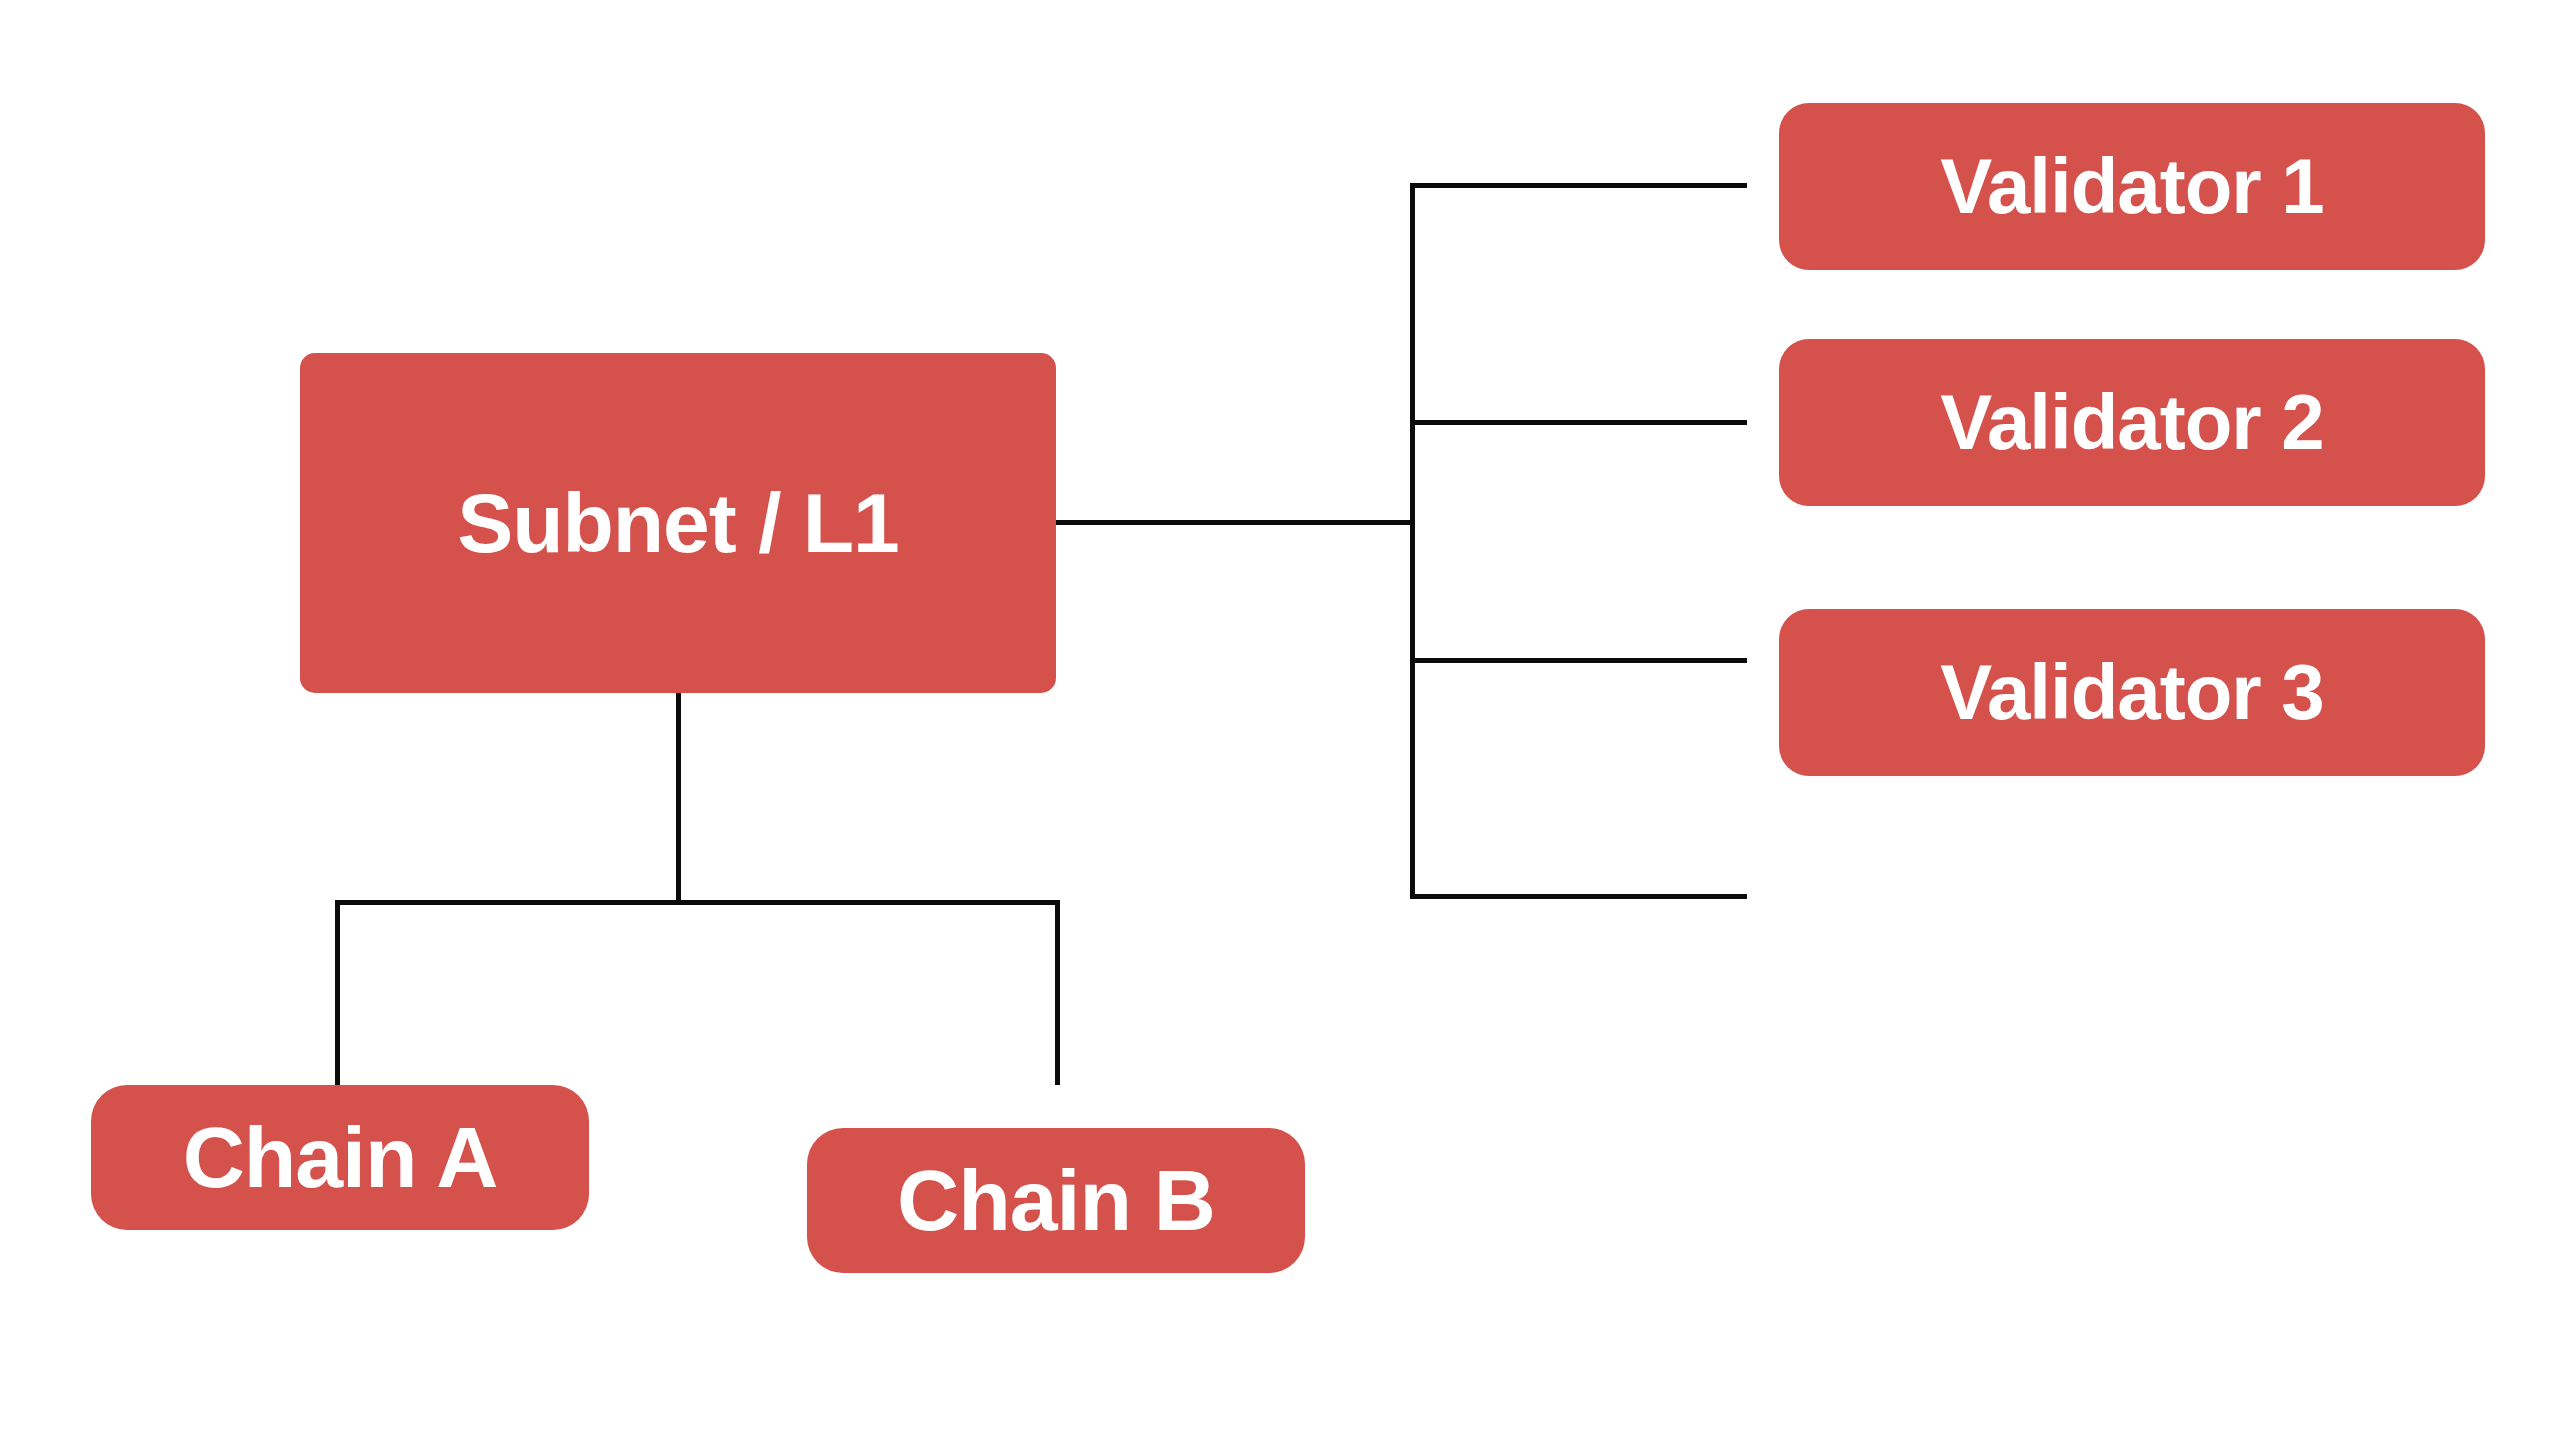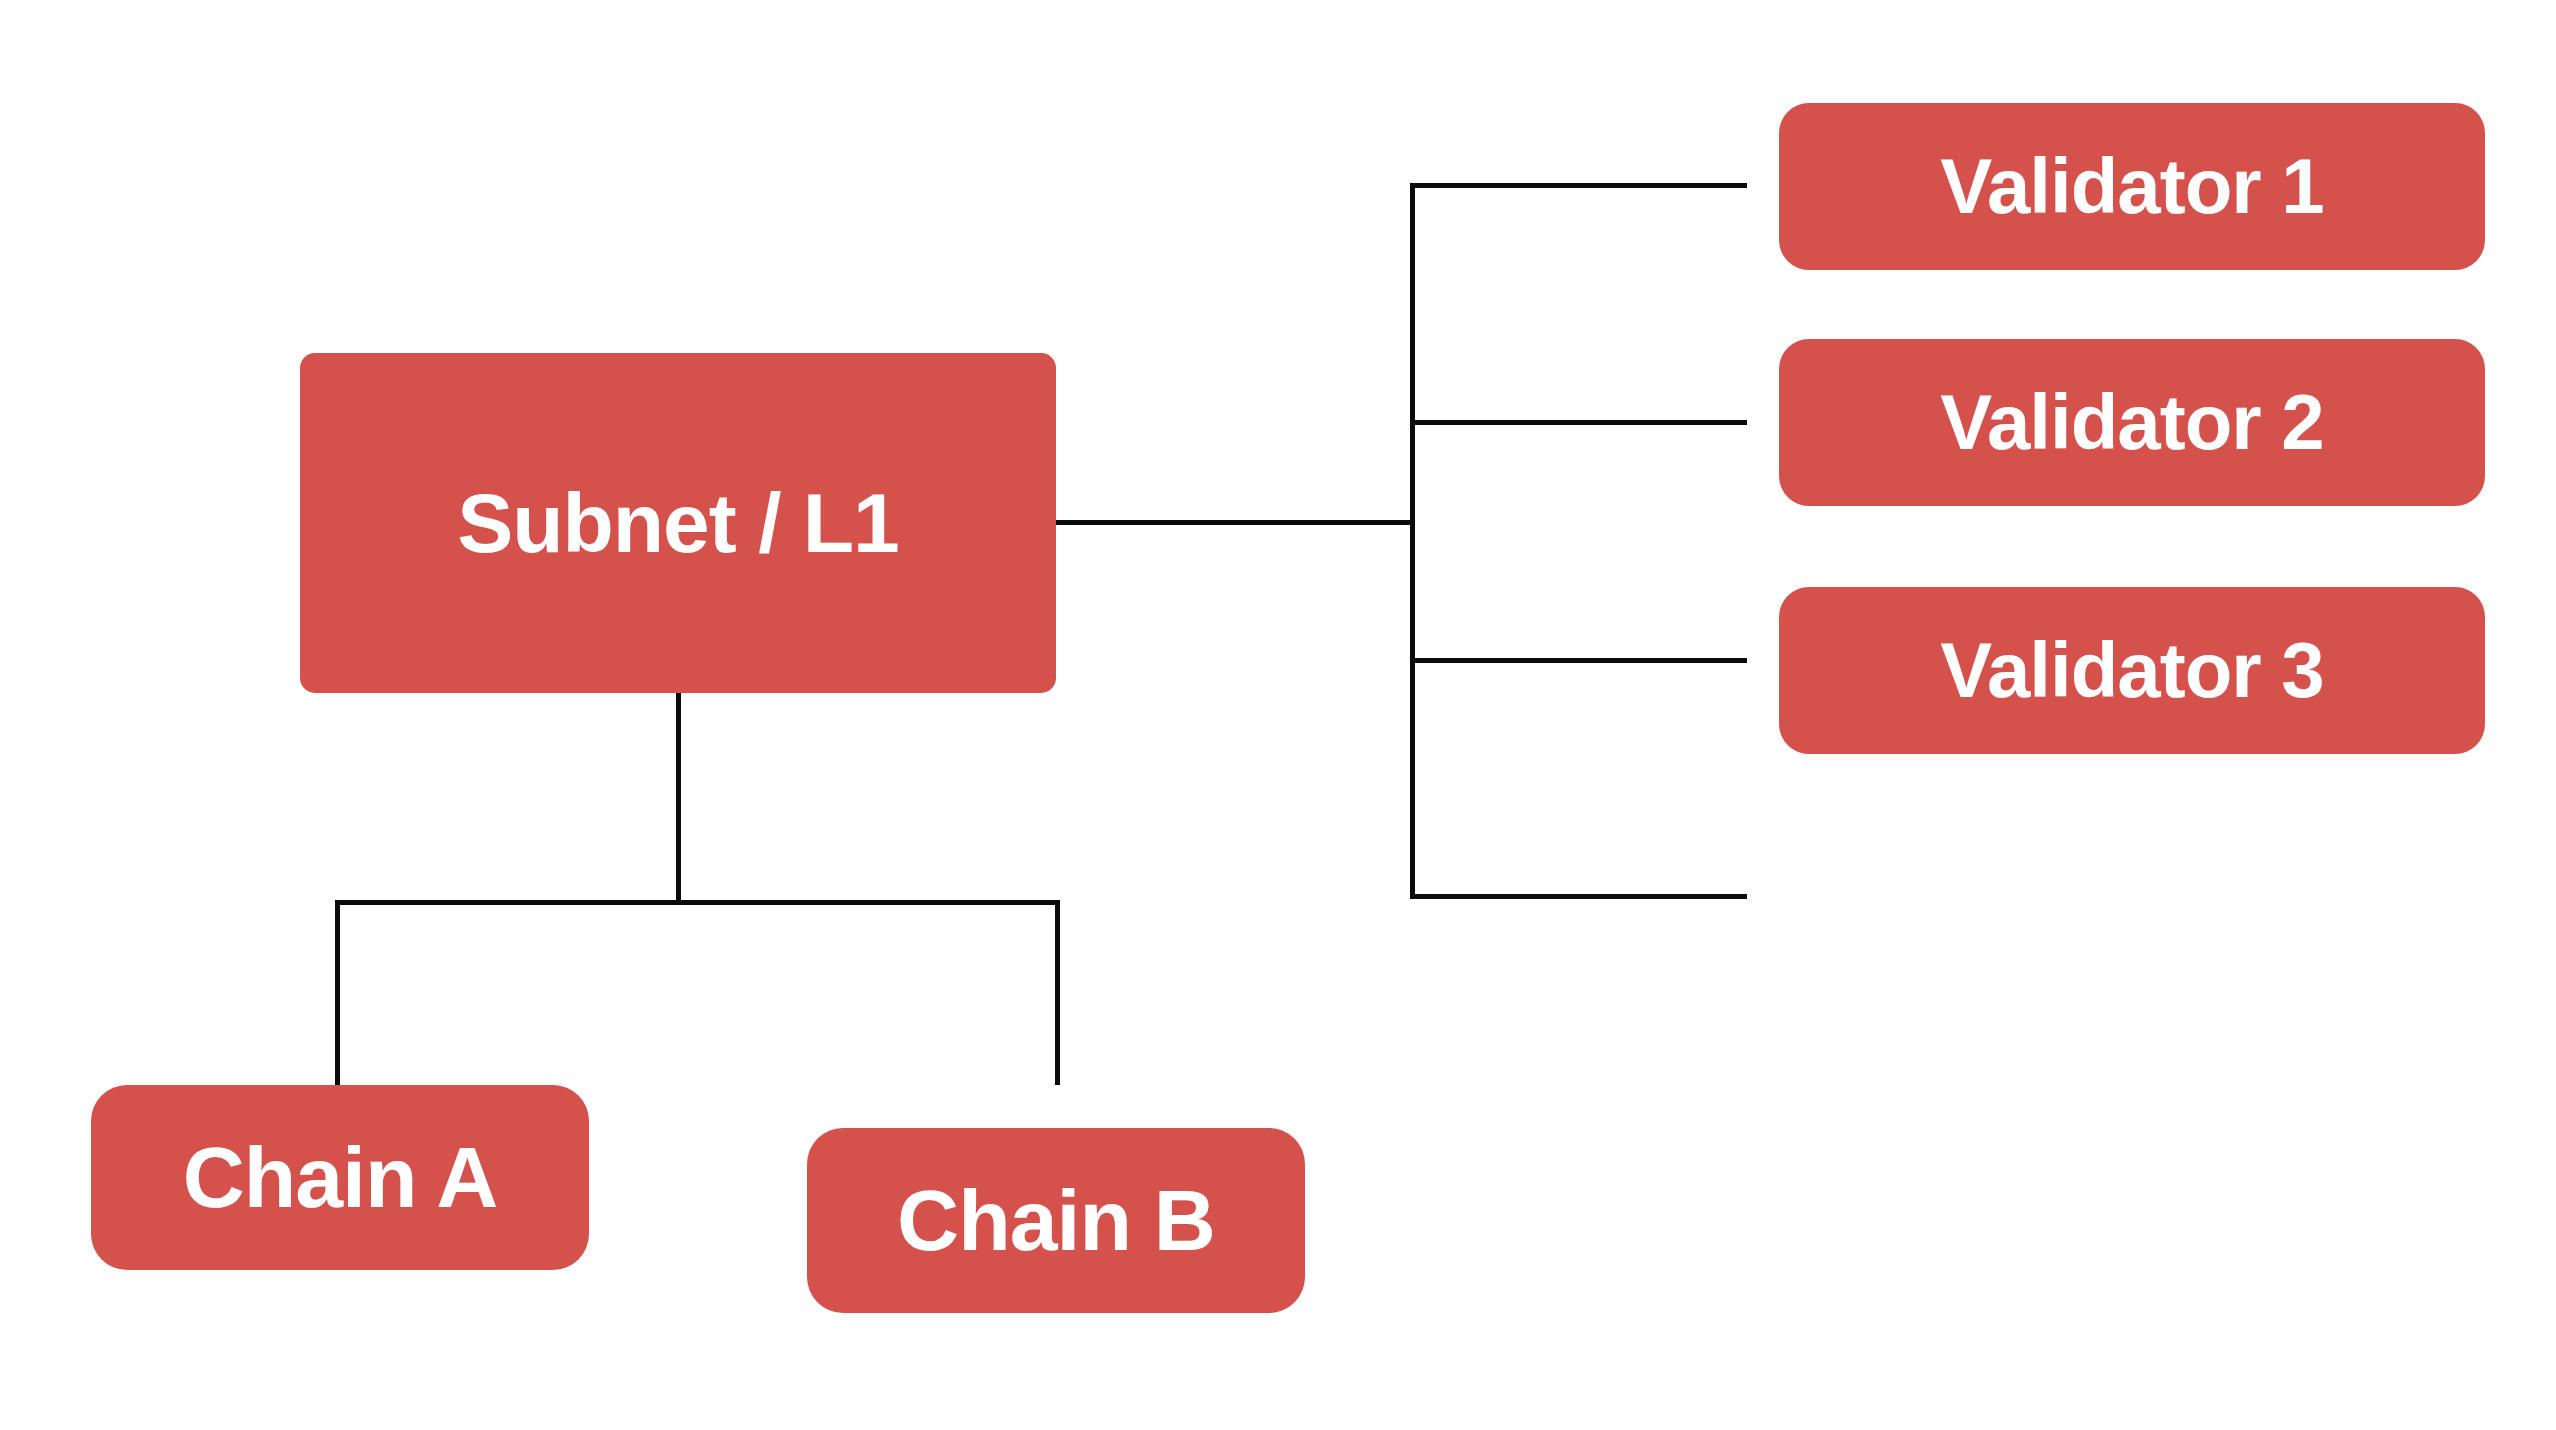--- a/index.html
+++ b/index.html
@@ -39,25 +39,25 @@
   }
   .node-validator {
     left: 1747px;
     width: 706px; height: 167px;
     border-radius: 30px;
     font-size: 78px;
     margin-left: 32px;
   }
   .node-validator-1 { top: 103px; }
   .node-validator-2 { top: 339px; }
-  .node-validator-3 { top: 587px; }
+  .node-validator-3 { top: 609px; }
   .node-validator-4 { top: 813px; }
   .node-chain {
     top: 1085px;
-    width: 498px; height: 185px;
+    width: 498px; height: 145px;
     border-radius: 36px;
     font-size: 86px;
   }
   .node-chain-a { left: 91px; }
   .node-chain-b { left: 807px; margin-top: 43px; }
   .line {
     position: absolute;
     background: var(--connector);
   }
   

